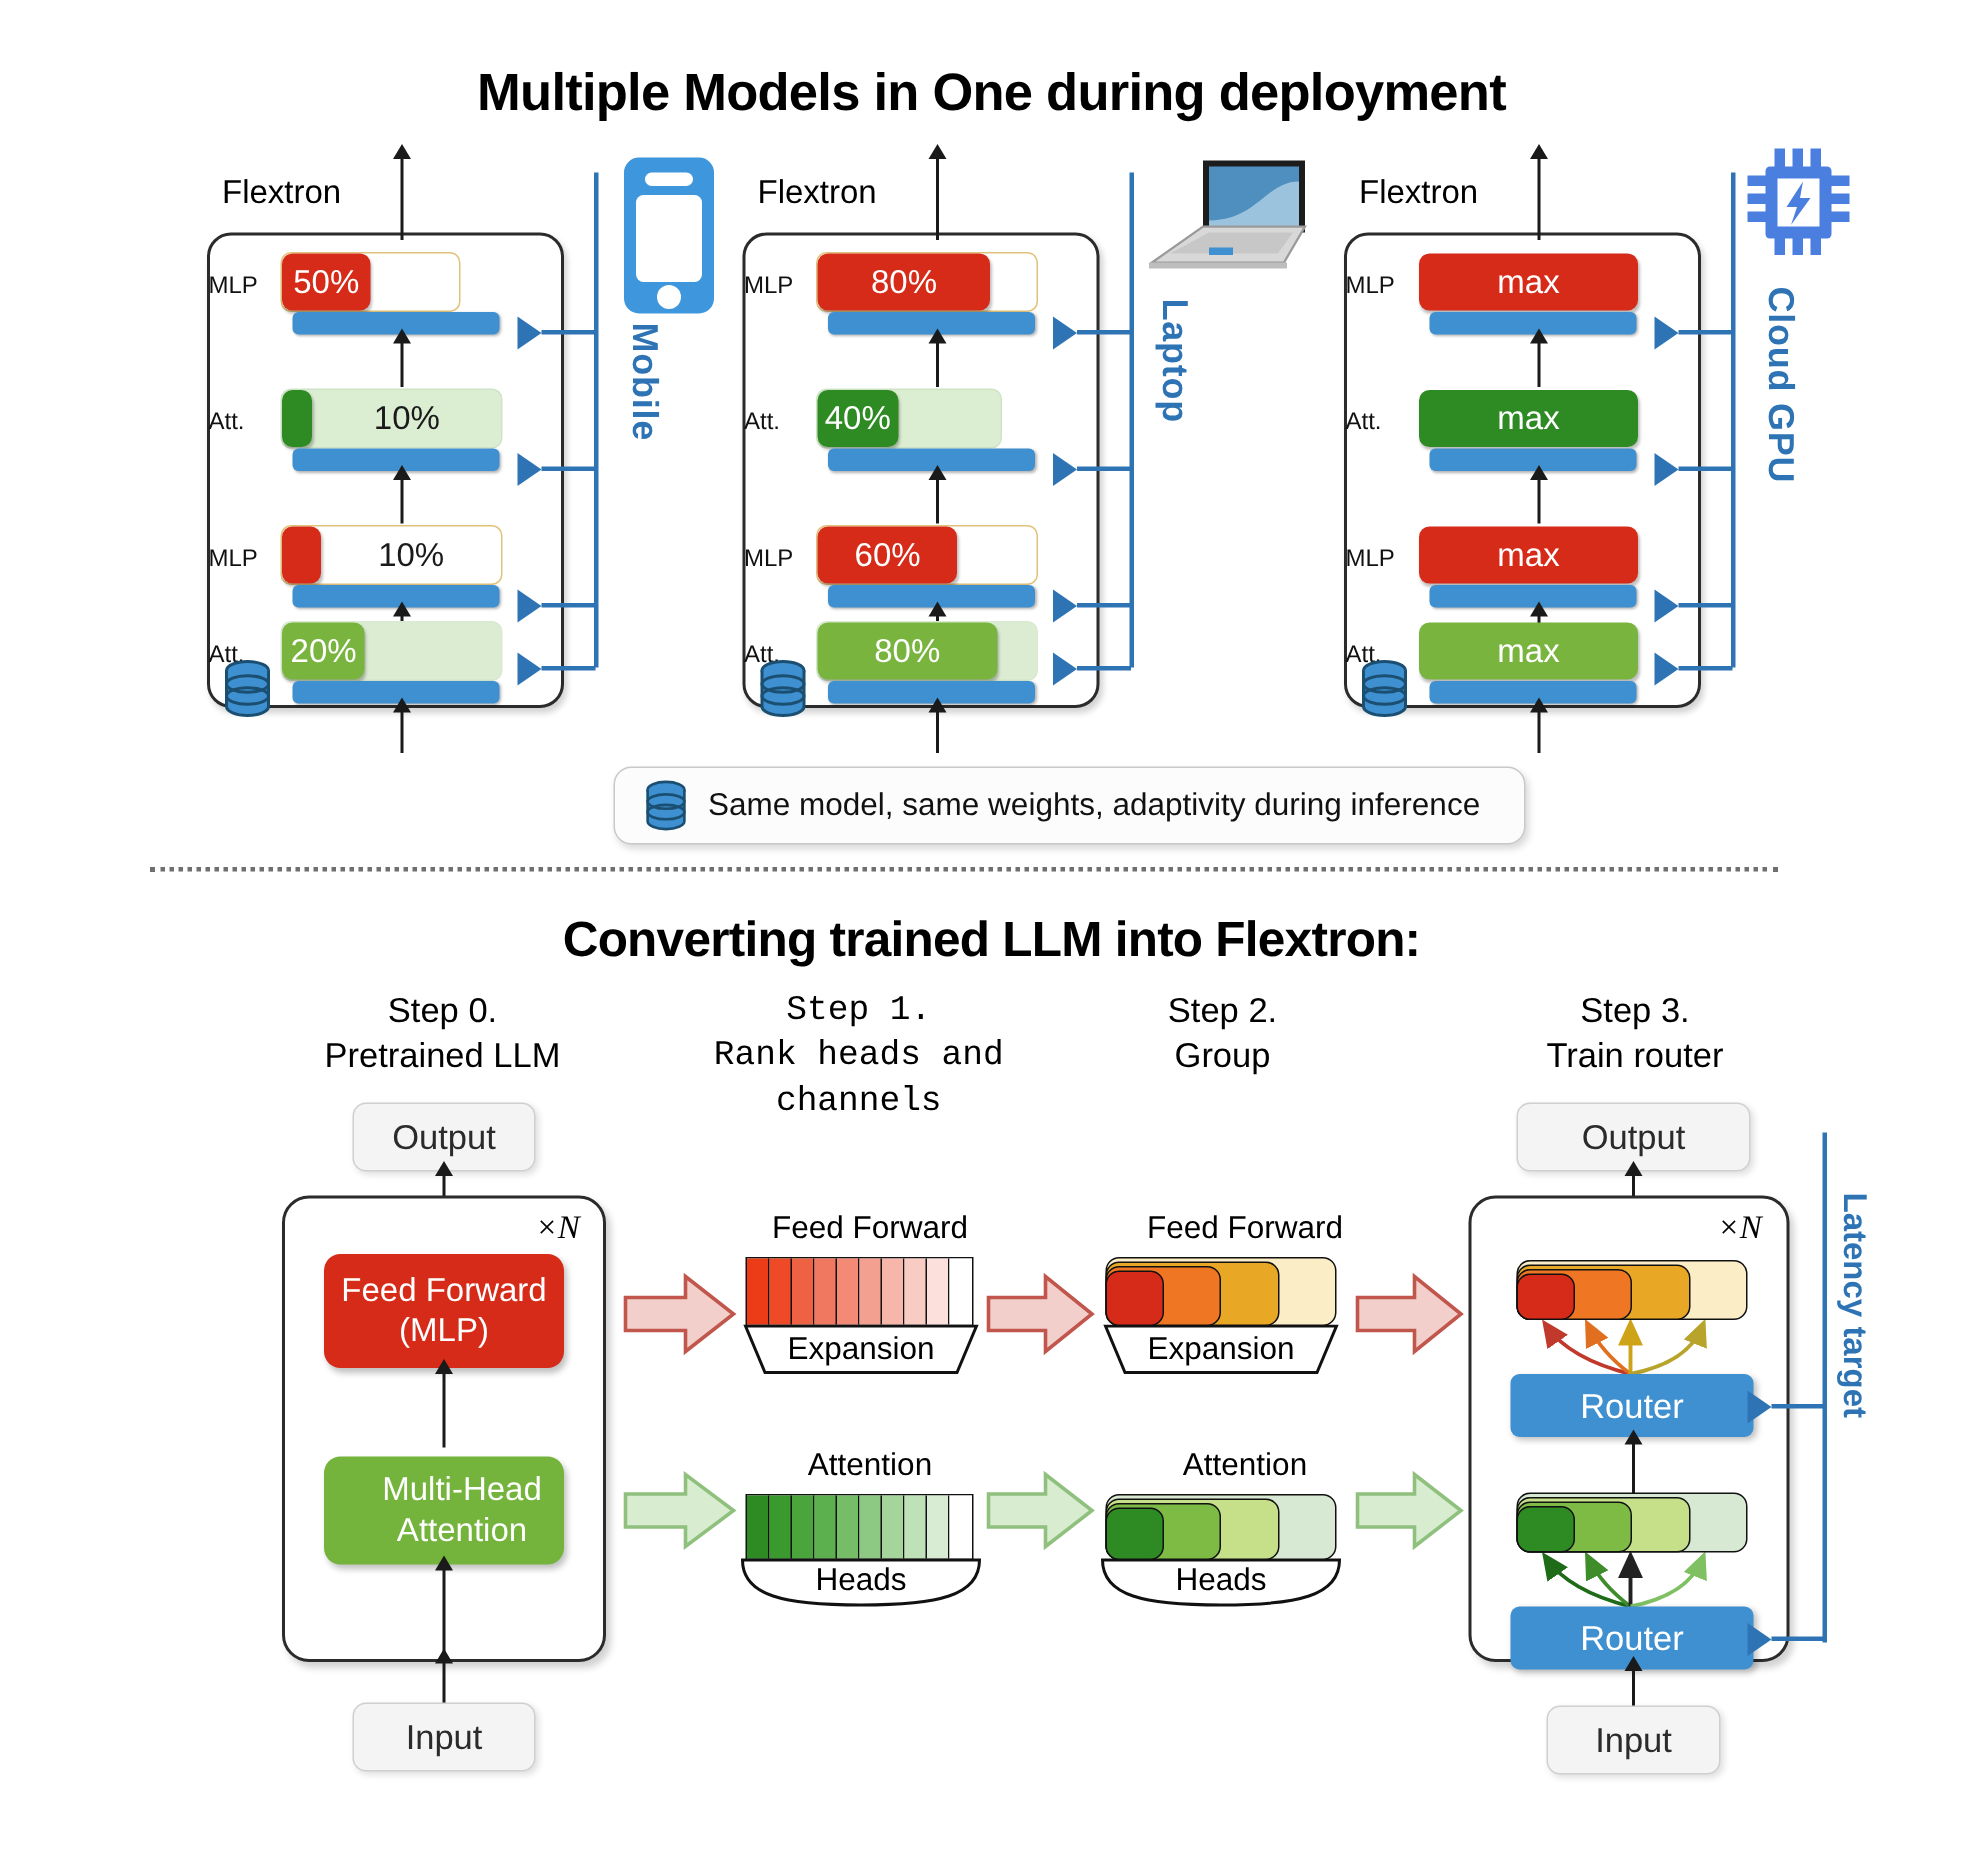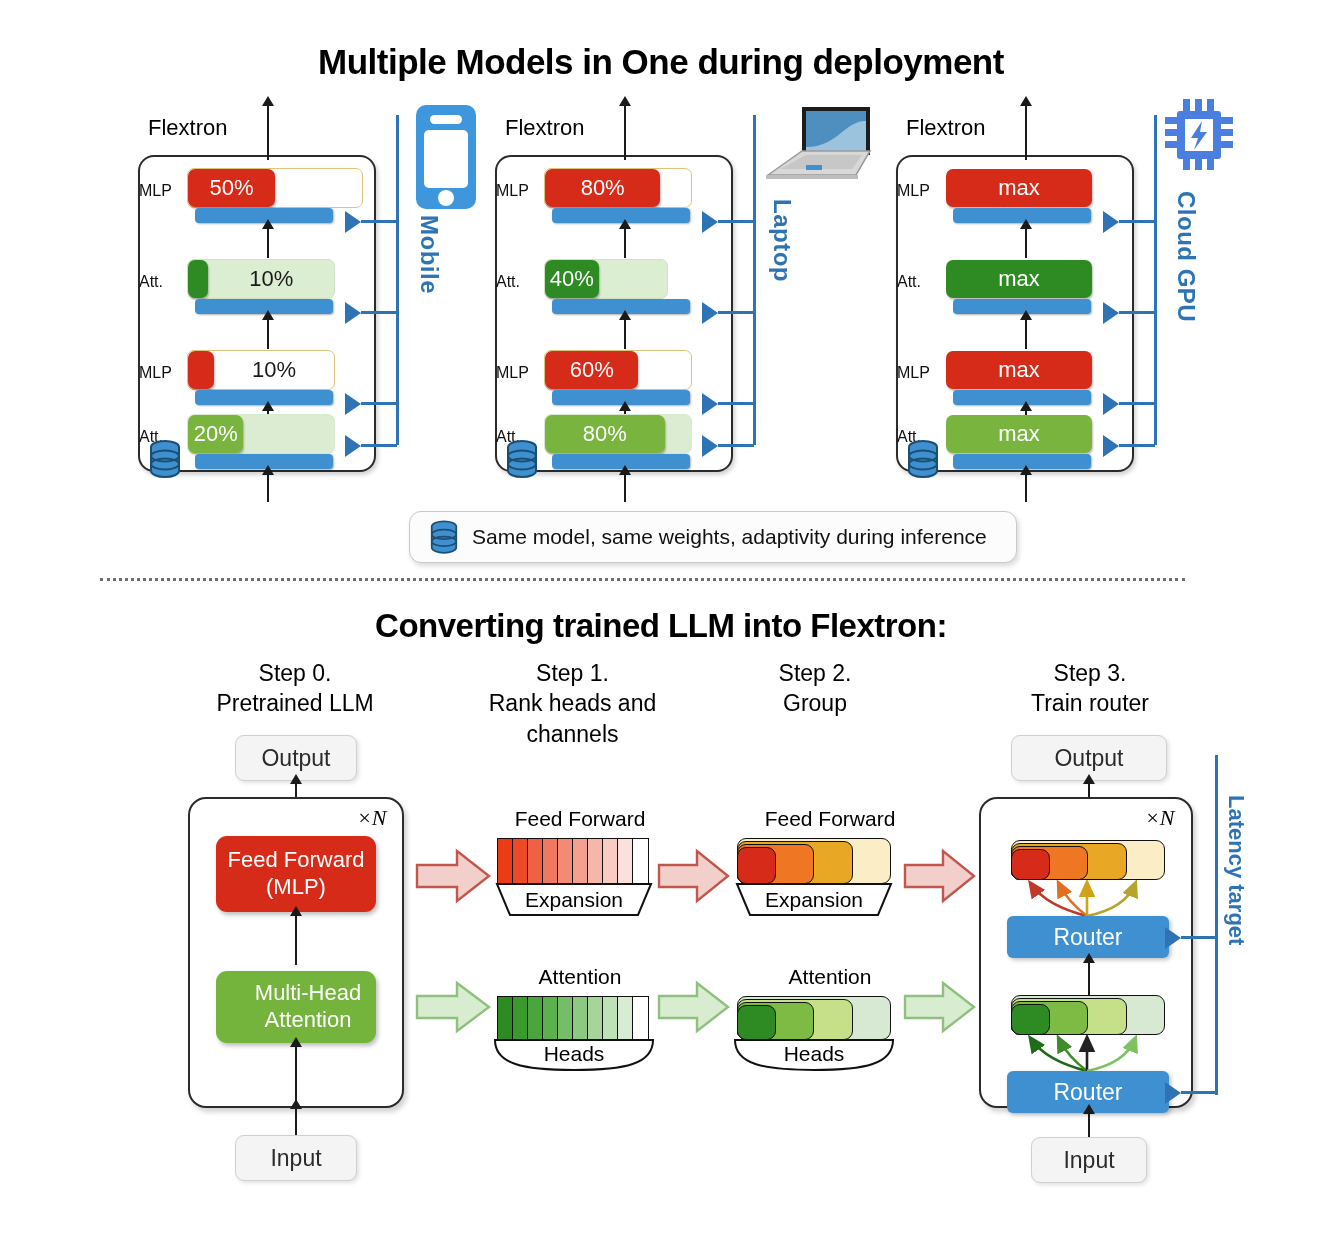--- a/index.html
+++ b/index.html
@@ -193,21 +193,21 @@
 
 <div id="top-section">
 
   <div class="flextron-label" style="left:148px; top:20px;">Flextron</div>
   <div class="flex-box" style="left:138px; top:60px; width:238px; height:317px;"></div>
 
   <div class="up-arrow" style="left:267px; top:10px; height:55px;"></div>
 
   <div class="layer-row" style="left:143px; top:73px; width:230px;">
     <div class="layer-tag">MLP</div>
-    <div class="bar-outer mlp" style="width:176px;">
+    <div class="bar-outer mlp" style="width:120px;">
       <div class="bar-fill red" style="width:50%;">
         <span>50%</span>
       </div>
     </div>
     <div class="router-bar" style="top:40px; width:138px;"></div>
   </div>
   <div class="up-arrow" style="left:267px; top:133px; height:30px;"></div>
 
   <div class="layer-row" style="left:143px; top:164px; width:230px;">
     <div class="layer-tag">Att.</div>
@@ -436,21 +436,21 @@
     <ellipse cx="16" cy="24" rx="14" ry="5.5" fill="none" stroke="#1b4f72" stroke-width="2"></ellipse>
   </svg>
   <span class="legend-text">Same model, same weights, adaptivity during inference</span>
 </div>
 <div id="divider"></div>
 
 <div id="bottom-section">
 
   <div class="step-head" style="left:140px; top:8px; width:220px;">Step 0.
 Pretrained LLM</div>
-  <div class="step-head" style="left:420px; top:8px; width:215px;">Step 1.
+  <div class="step-head" style="left:420px; top:8px; width:215px;font-family:Liberation Mono, monospace;">Step 1.
 Rank heads and
 channels</div>
   <div class="step-head" style="left:680px; top:8px; width:180px;">Step 2.
 Group</div>
   <div class="step-head" style="left:940px; top:8px; width:210px;">Step 3.
 Train router</div>
 
   <div class="io-box" style="left:190px; top:85px; width:122px;">Output</div>
   <div class="up-arrow" style="left:250px; top:133px; height:28px;"></div>
 

